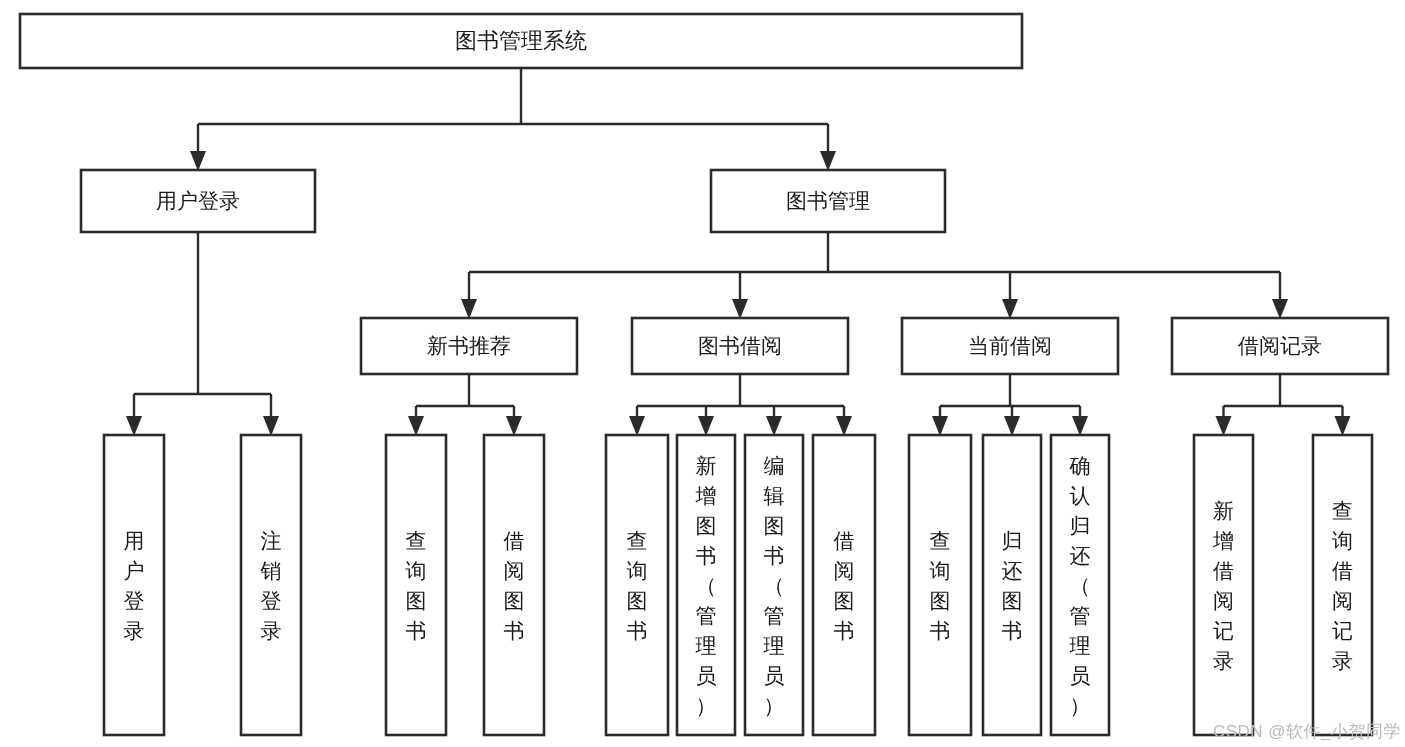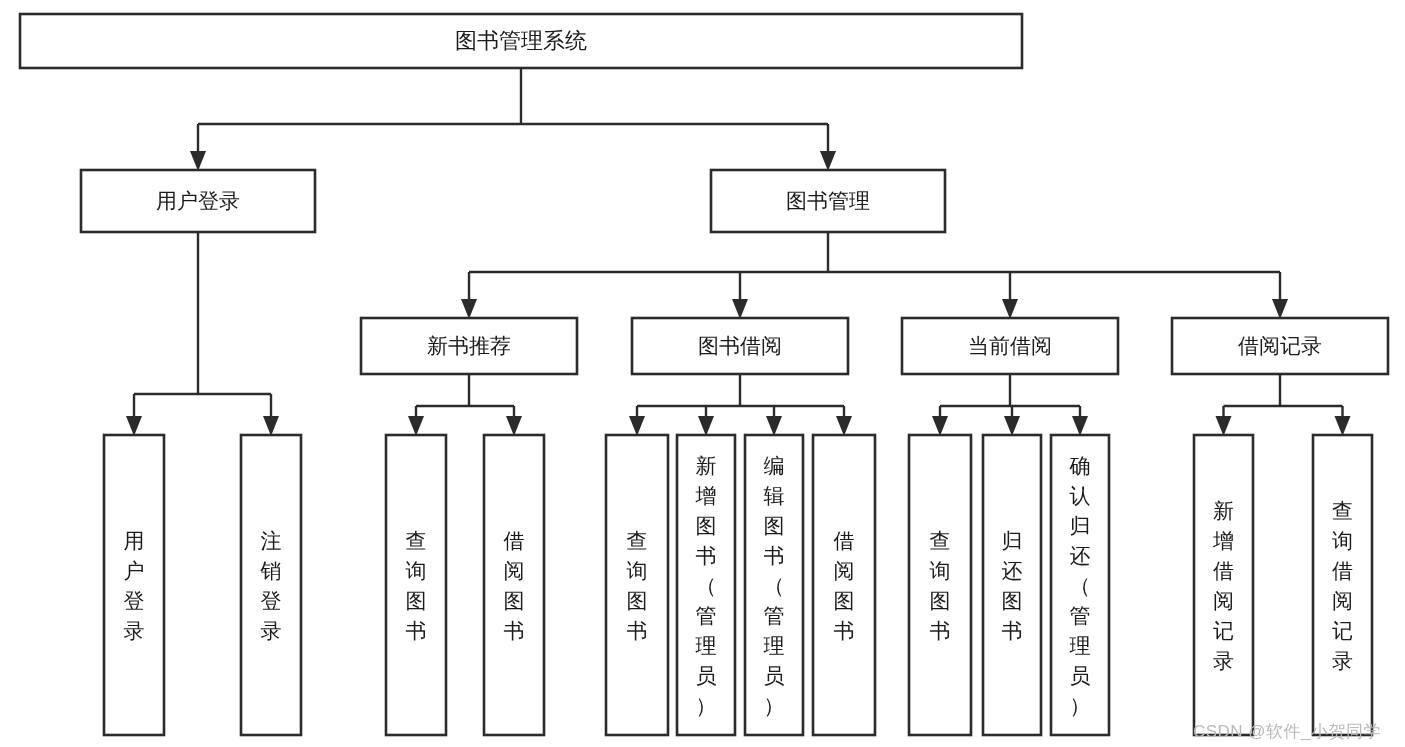--- a/index.html
+++ b/index.html
@@ -51,21 +51,21 @@
     font-size: 22px;
   }
   .vlabel-char {
     font-family: "Liberation Sans", "DejaVu Sans", sans-serif;
     fill: #1a1a1a;
     font-size: 21px;
     text-anchor: middle;
   }
   .watermark {
     position: absolute;
-    right: 24px;
+    right: 4px;
     bottom: 4px;
     font-family: "Liberation Sans", "DejaVu Sans", sans-serif;
     font-size: 17px;
     color: #b9b9b9;
     white-space: nowrap;
     letter-spacing: 0.5px;
   }
 </style>
 </head>
 <body>

